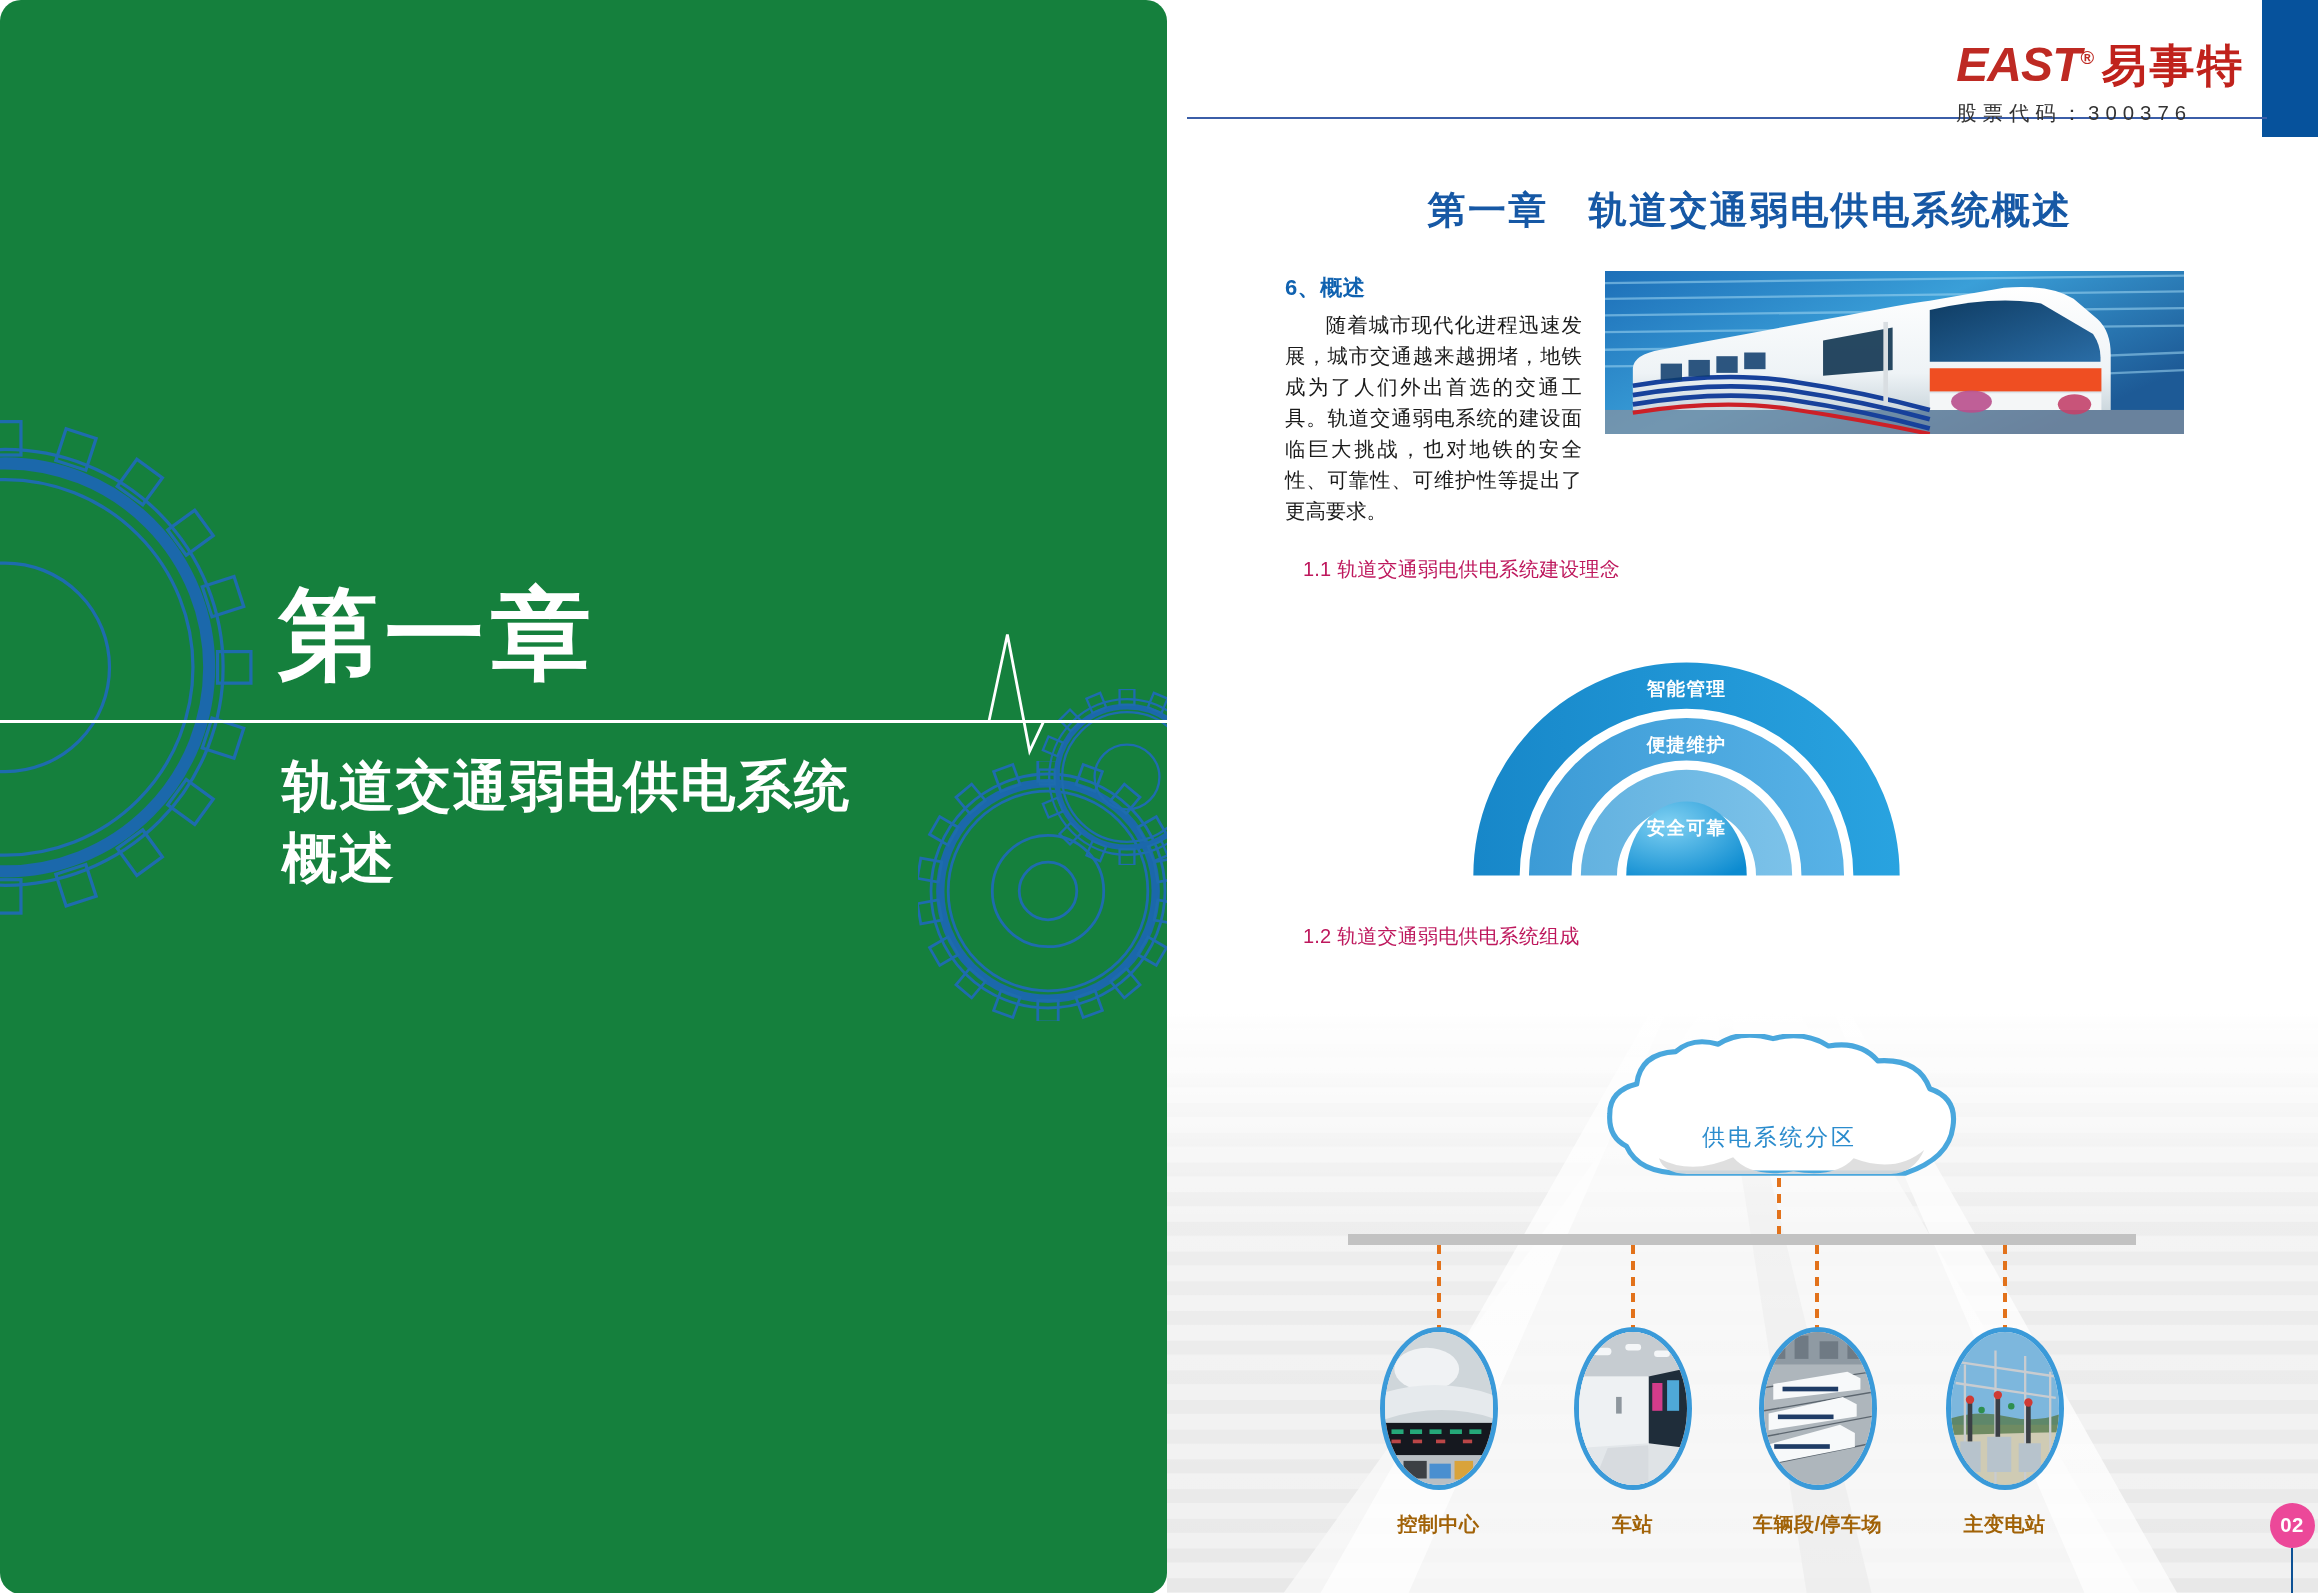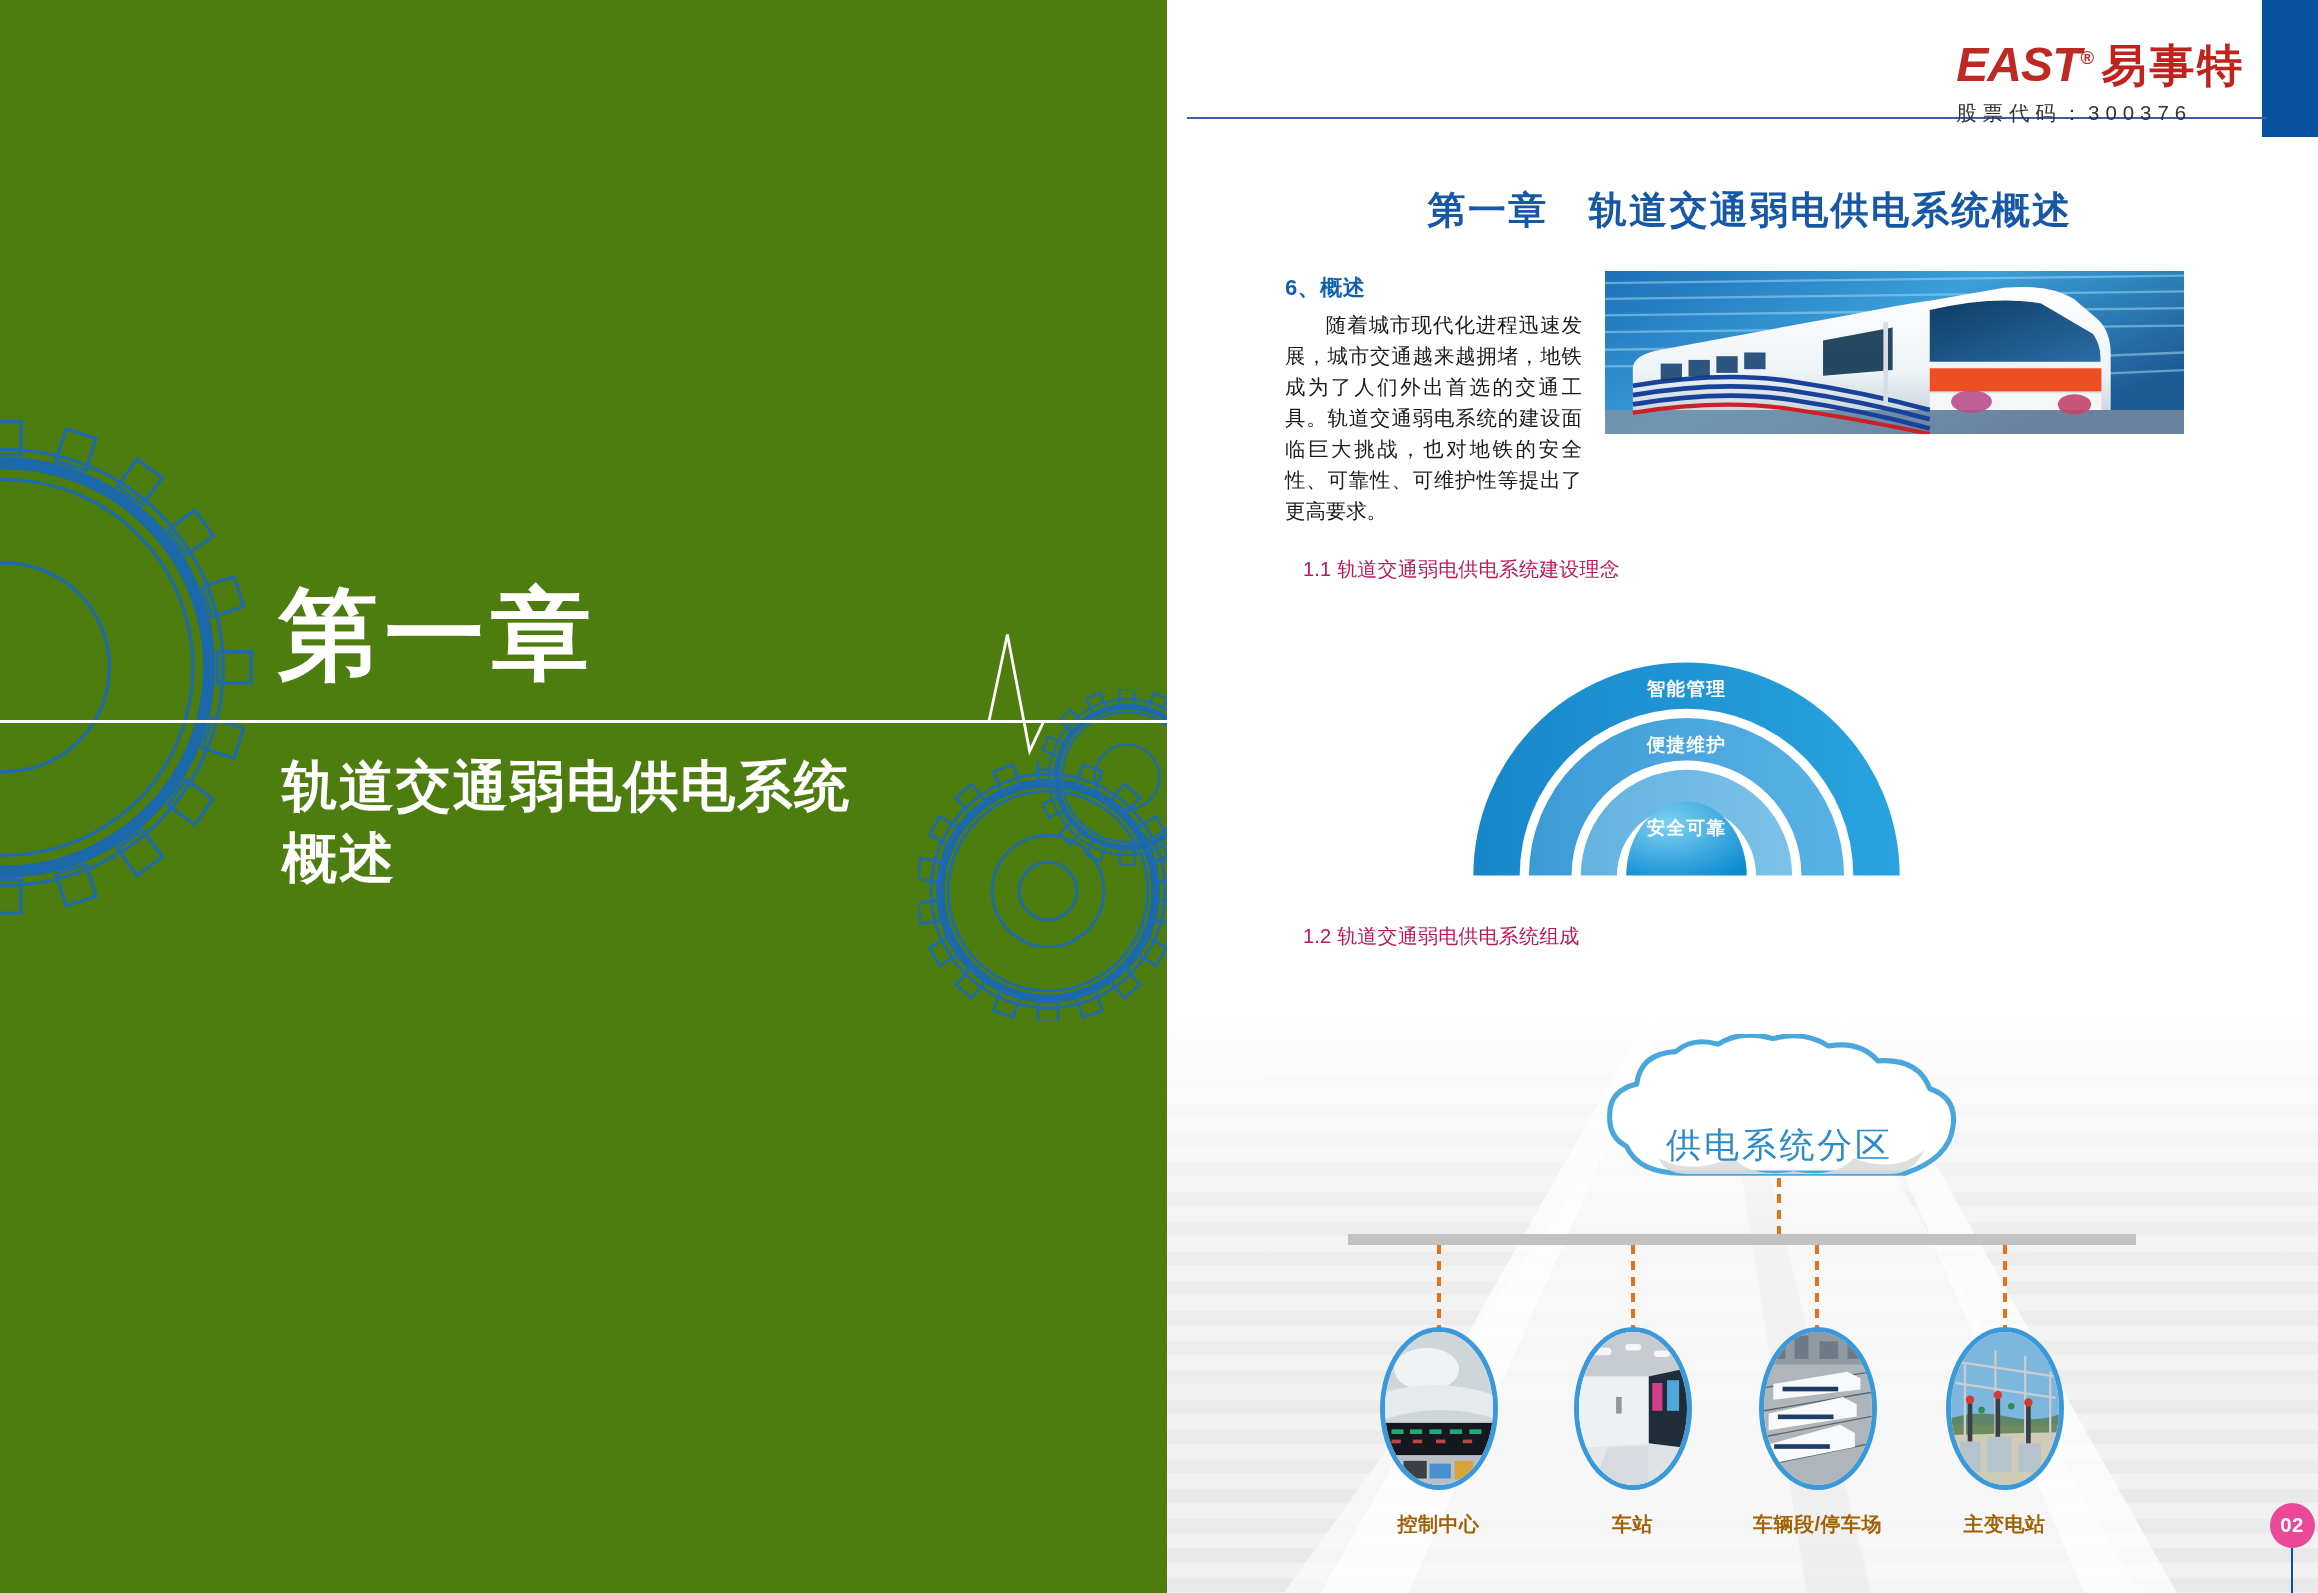--- a/index.html
+++ b/index.html
@@ -8,22 +8,23 @@
   #page{
     position:relative;
     width:2333px;height:1594px;
     overflow:hidden;
     background:#ffffff;
   }
 
   
   .left-page{
     position:absolute;left:0;top:0;width:1167px;height:1594px;
-    background:#4d7c0f;
+    background:#15803d;
     overflow:hidden;
+    border-radius:21px;
   }
   .gear-deco{position:absolute;pointer-events:none;}
   .left-rule{
     position:absolute;left:0;top:720px;width:1167px;height:3.2px;
     background:#ffffff;
   }
   .pulse-svg{position:absolute;left:881px;top:603px;}
   .chapter-big{
     position:absolute;left:278px;top:582px;
     color:#ffffff;font-size:100px;font-weight:700;letter-spacing:6.5px;
@@ -109,21 +110,21 @@
   .arc-wrap{position:absolute;left:260px;top:588px;width:519px;height:297px;}
   .arc-label{
     position:absolute;width:100%;text-align:center;color:#fff;
     font-size:18.5px;font-weight:700;letter-spacing:1.4px;
   }
 
   
   .cloud-wrap{position:absolute;left:427px;top:1034px;width:371px;height:185px;}
   .cloud-label{
     position:absolute;left:0;top:88px;width:371px;text-align:center;
-    color:#2b8ccd;font-size:35px;letter-spacing:2.8px;
+    color:#2b8ccd;font-size:23px;letter-spacing:2.8px;
   }
   .bus-bar{
     position:absolute;left:181px;top:1234px;width:788px;height:11px;
     background:#c2c2c2;
   }
   .node{position:absolute;width:139px;}
   .node .ell{
     width:108px;height:153px;margin:0 auto;border-radius:50%;
     border:5.6px solid #3a9ad9;overflow:hidden;position:relative;
     background:#e8eef2;

